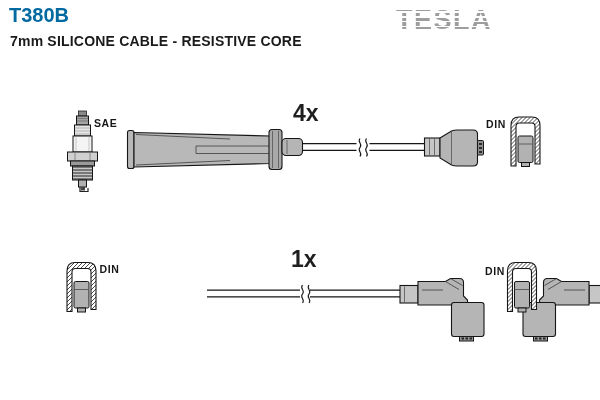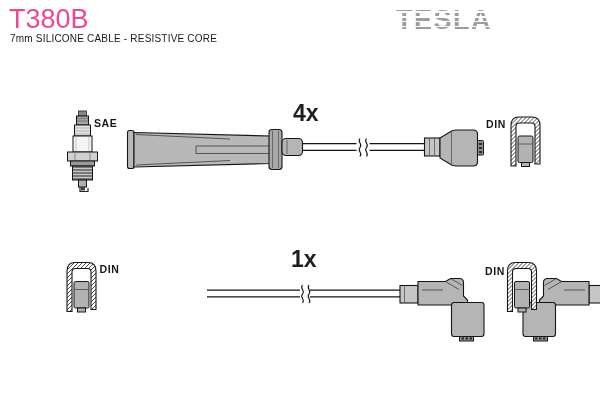--- a/index.html
+++ b/index.html
@@ -3,25 +3,25 @@
 <meta charset="utf-8">
 <style>
   html,body{margin:0;padding:0;}
   body{
     width:600px;height:400px;position:relative;overflow:hidden;
     background:#ffffff;
     font-family:"Liberation Sans",sans-serif;
   }
   .part-number{
     position:absolute;left:9px;top:4px;
-    font-size:27px;font-weight:normal;letter-spacing:0px;color:#ec4899;
+    font-size:20px;font-weight:bold;letter-spacing:0px;color:#0369a1;
   }
   .subtitle{
     position:absolute;left:10px;top:33px;
-    font-size:10px;font-weight:400;letter-spacing:0.2px;color:#1a1a1a;
+    font-size:14px;font-weight:700;letter-spacing:0.2px;color:#1a1a1a;
   }
   .tesla-logo{
     position:absolute;left:396px;top:8px;height:24px;
     font-size:27px;font-weight:bold;letter-spacing:1.5px;color:#9d9d9d;
     line-height:24px;
   }
   .tesla-stripes{
     position:absolute;inset:0;
     background:repeating-linear-gradient(to bottom,
       rgba(255,255,255,0) 0px, rgba(255,255,255,0) 3.2px,

